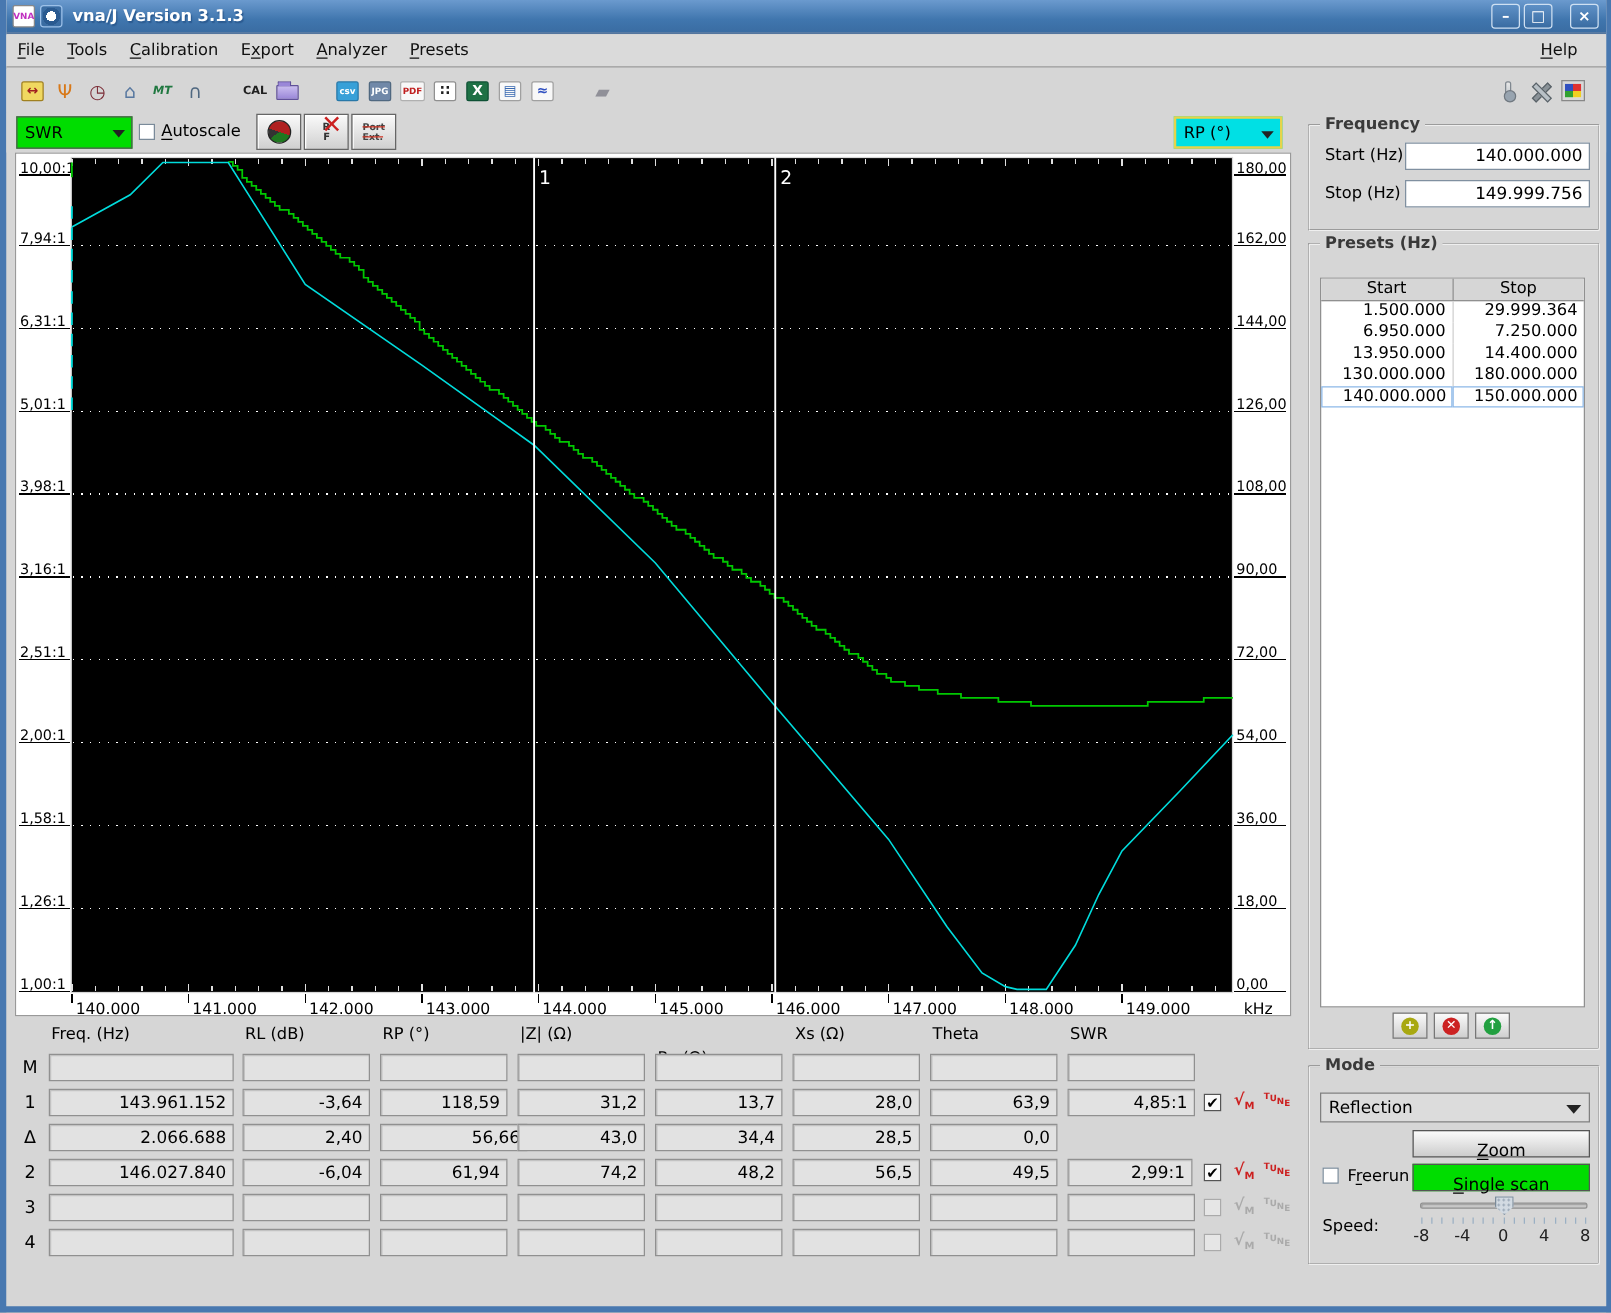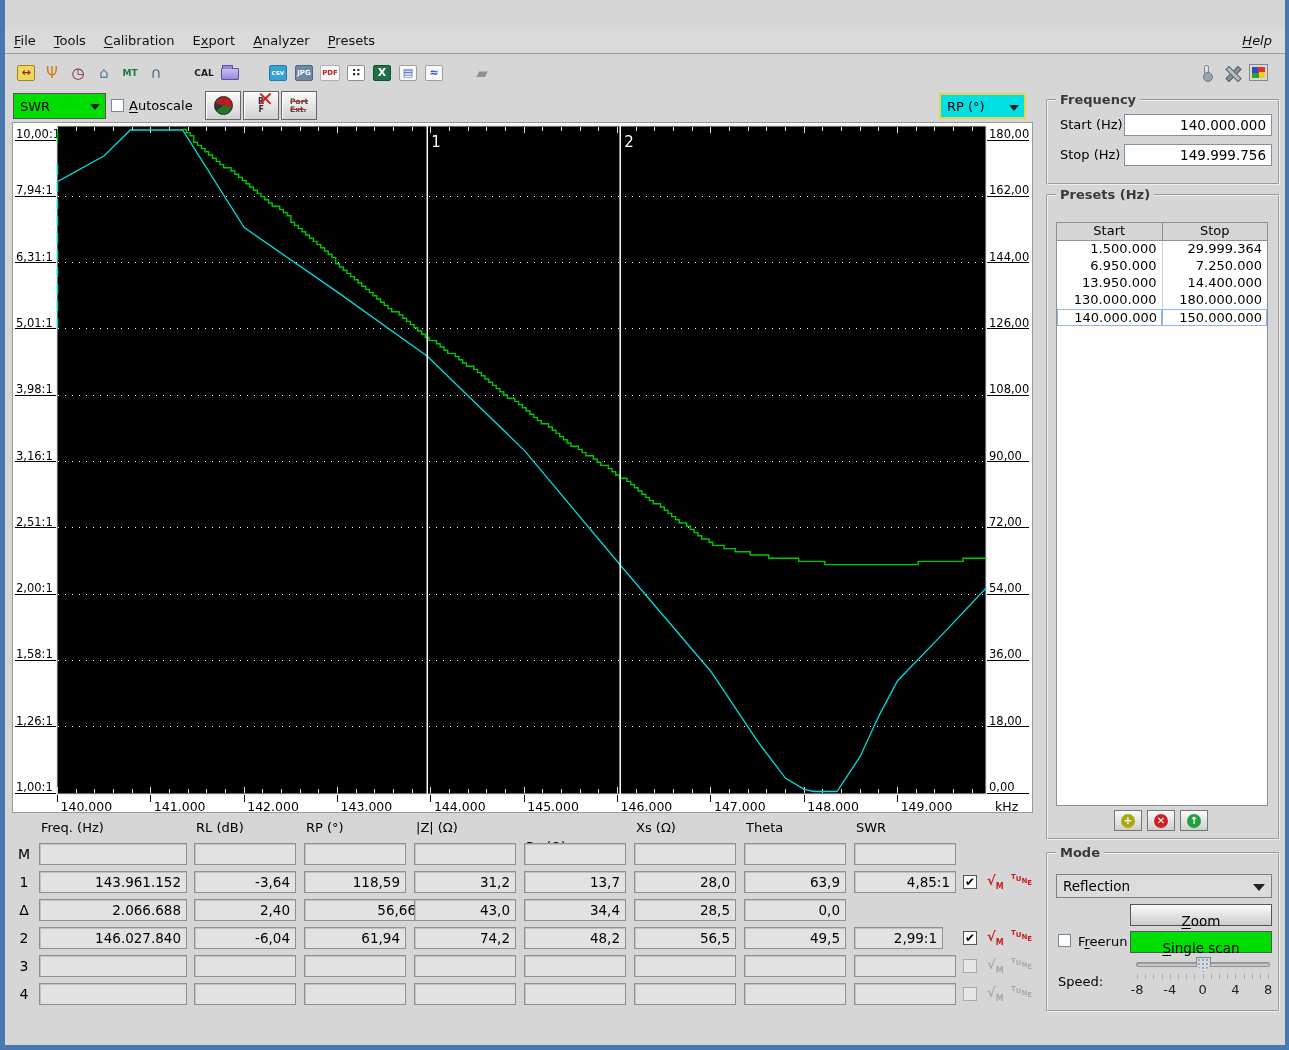--- a/index.html
+++ b/index.html
@@ -18,21 +18,21 @@
     text-shadow:1px 1px 1px #2a5a90;}
   .winbtns{position:absolute;right:6px;top:3px;display:flex;}
   .wbtn{width:23px;height:20px;margin-left:3px;background:linear-gradient(#5e90c6,#3a6ca2);
     border:1px solid #cfe0f2;border-radius:3px;color:#fff;font-size:12px;line-height:18px;
     text-align:center;font-weight:bold;}
   .wbtn.close{margin-left:14px;}
   
   .menubar{position:absolute;left:0;top:28px;right:0;height:26px;background:#dadada;
     border-bottom:1px solid #9a9a9a;display:flex;align-items:center;font-size:13px;color:#111;}
   .menu-item{padding:3px 9px;}
-  .menu-help{position:absolute;right:4px;font-style:italic;}
+  .menu-help{position:absolute;right:14px;}
   
   .toolbar{position:absolute;left:0;top:55px;right:0;height:35px;background:#d6d6d6;display:flex;align-items:center;}
   .tbgroup{display:flex;align-items:center;margin-left:8px;}
   .tbgroup+.tbgroup{margin-left:22px;}
   .tbicon{width:24px;height:24px;margin:0 1px;display:flex;align-items:center;justify-content:center;
     font-size:15px;position:relative;}
   .tbicon .badge{min-width:18px;height:16px;padding:0 1px;display:flex;align-items:center;justify-content:center;
     border-radius:2px;font-weight:bold;}
   .tbicon.k-text{font-size:9px;font-weight:bold;letter-spacing:0;}
   .tbright{position:absolute;right:14px;top:0;height:35px;display:flex;align-items:center;}
@@ -126,40 +126,50 @@
   .sfield{position:absolute;top:3px;height:21px;border:1px solid;border-color:#888 #eee #eee #888;
     font-size:12.5px;padding:3px 0 0 5px;overflow:hidden;white-space:nowrap;}
   .sfield.green{background:#00dd00;}
   u{text-underline-offset:2px;}
 </style>
 </head>
 <body>
 
 <div class="win">
 
+  <div class="titlebar">
+    <div class="appicon">VNA</div>
+    <div class="gearicon"></div>
+    <div class="title-text">vna/J Version 3.1.3</div>
+    <div class="winbtns">
+      <div class="wbtn">–</div>
+      <div class="wbtn">□</div>
+      <div class="wbtn close">×</div>
+    </div>
+  </div>
 
   <div class="menubar" id="menubar">
       <div class="menu-item"><u>F</u>ile</div>
       <div class="menu-item"><u>T</u>ools</div>
       <div class="menu-item"><u>C</u>alibration</div>
       <div class="menu-item">E<u>x</u>port</div>
       <div class="menu-item"><u>A</u>nalyzer</div>
       <div class="menu-item"><u>P</u>resets</div>
       <div class="menu-item menu-help"><u>H</u>elp</div>
     </div>
 
   <div class="toolbar" id="toolbar">
     <div class="tbgroup">
         <div class="tbicon">
           <span class="badge" style="background: rgb(240, 216, 96); color: rgb(160, 32, 32); border: 1px solid rgb(160, 128, 32); font-size: 11px;">↔</span>
         </div>
         <div class="tbicon" style="color: rgb(216, 120, 24);">Ψ</div>
         <div class="tbicon" style="color: rgb(122, 42, 52);">◷</div>
         <div class="tbicon" style="color: rgb(88, 120, 160);">⌂</div>
-        <div class="tbicon k-text" style="color: rgb(32, 120, 64);">MT</div>
+        <div class="tbicon k-text" style="color: rgb(32, 120, 64); font-style: italic;">MT</div>
         <div class="tbicon" style="color: rgb(80, 104, 128);">∩</div>
       </div>
       <div class="tbgroup">
         <div class="tbicon k-text" style="color: rgb(32, 32, 32);">CAL</div>
         <div class="tbicon">
           <span class="folder"></span>
         </div>
       </div>
       <div class="tbgroup">
         <div class="tbicon">
@@ -455,21 +465,21 @@
       <div class="mfield" style="left: 621px; top: 81px; width: 102px;">28,5</div>
       <div class="mfield" style="left: 731px; top: 81px; width: 102px;">0,0</div>
       <div class="mrowlabel" style="left: 0px; top: 112px;">2</div>
       <div class="mfield" style="left: 26px; top: 109px; width: 148px;">146.027.840</div>
       <div class="mfield" style="left: 181px; top: 109px; width: 102px;">-6,04</div>
       <div class="mfield" style="left: 291px; top: 109px; width: 102px;">61,94</div>
       <div class="mfield" style="left: 401px; top: 109px; width: 102px;">74,2</div>
       <div class="mfield" style="left: 511px; top: 109px; width: 102px;">48,2</div>
       <div class="mfield" style="left: 621px; top: 109px; width: 102px;">56,5</div>
       <div class="mfield" style="left: 731px; top: 109px; width: 102px;">49,5</div>
-      <div class="mfield" style="left: 841px; top: 109px; width: 89px;">2,99:1</div>
+      <div class="mfield" style="left: 841px; top: 109px; width: 100px;">2,99:1</div>
       <div class="mcb" style="left: 950px; top: 113px;">✔</div>
       <div class="rootm" style="left: 974px; top: 111px; color: rgb(204, 32, 32);">√<sub>M</sub></div>
       <div class="tune" style="left: 998px; top: 111px; color: rgb(204, 32, 32);"><i style="transform: translateY(0px);">T</i><i style="transform: translateY(2px);">U</i><i style="transform: translateY(4px);">N</i><i style="transform: translateY(6px);">E</i></div>
       <div class="mrowlabel" style="left: 0px; top: 140px;">3</div>
       <div class="mfield" style="left: 26px; top: 137px; width: 148px;"></div>
       <div class="mfield" style="left: 181px; top: 137px; width: 102px;"></div>
       <div class="mfield" style="left: 291px; top: 137px; width: 102px;"></div>
       <div class="mfield" style="left: 401px; top: 137px; width: 102px;"></div>
       <div class="mfield" style="left: 511px; top: 137px; width: 102px;"></div>
       <div class="mfield" style="left: 621px; top: 137px; width: 102px;"></div>

